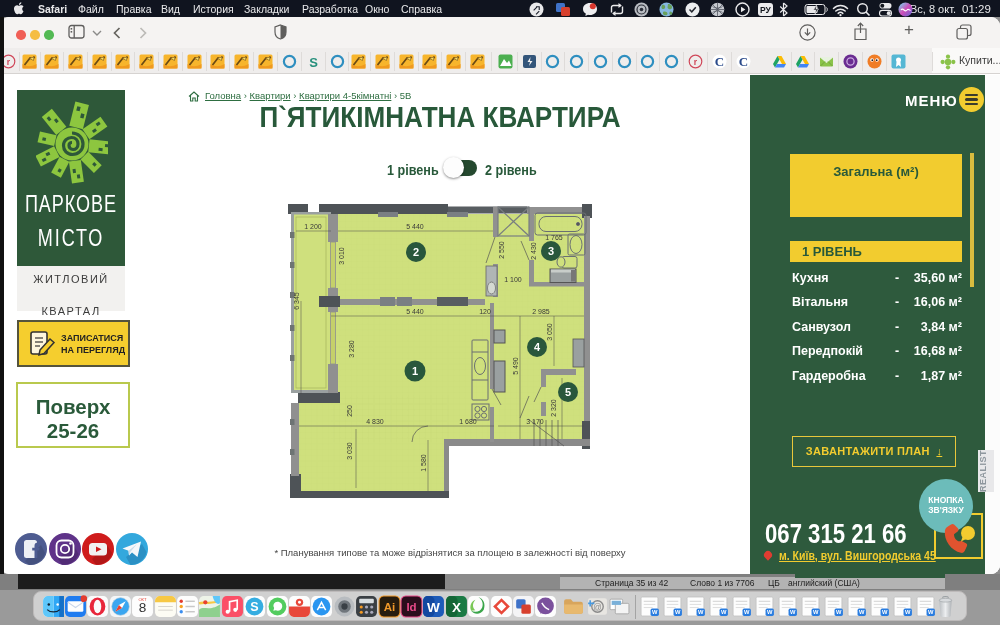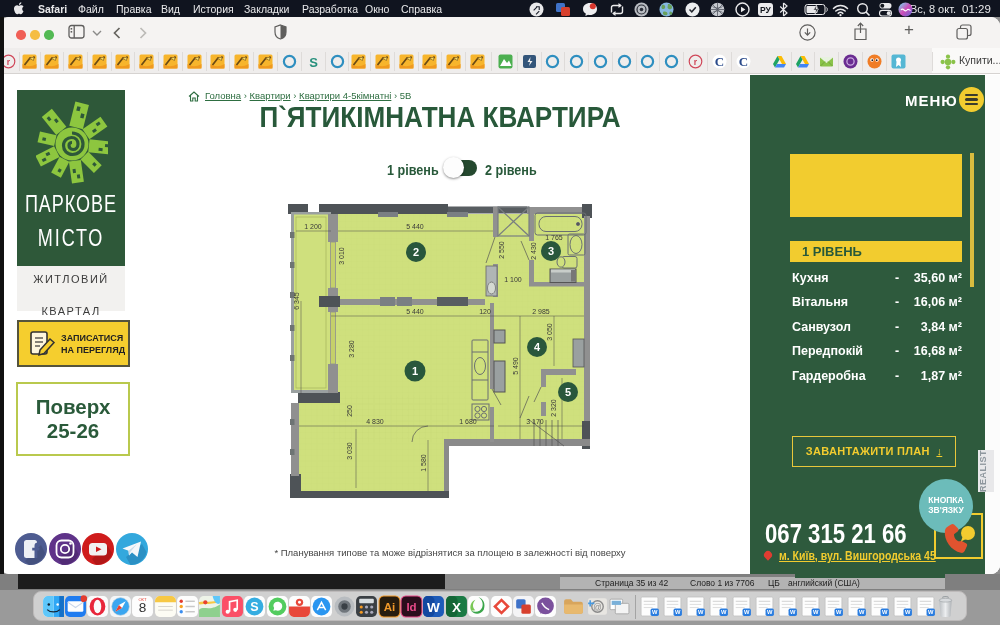--- a/index.html
+++ b/index.html
@@ -23,21 +23,21 @@
 
   .tbicon { position:absolute; color:#5f5e5d; }
 
   .fav { position:absolute; top:6px; width:16px; height:16px; }
   .favsep { position:absolute; top:4px; width:1px; height:19px; background:#dedbd9; }
 
   
   #logobox { position:absolute; left:17px; top:15px; width:108px; height:216px; background:#2e5839; }
   #zhk { position:absolute; left:17px; top:191px; width:108px; height:45px; background:#f2f1ef; color:#3c3c3c; text-align:center; }
   #ybtn { position:absolute; left:17px; top:245px; width:113px; height:47px; background:#f5ce2e; border:2px solid #55543c; }
-  #floorbox { position:absolute; left:16px; top:307px; width:114px; height:74px; background:#fff; border:2px solid #b9c94d; color:#2a5a3a; text-align:center; font-weight:bold; }
+  #floorbox { position:absolute; left:16px; top:307px; width:114px; height:66px; background:#fff; border:2px solid #b9c94d; color:#2a5a3a; text-align:center; font-weight:bold; }
 
   
   #crumbs { position:absolute; left:188px; top:15px; font-size:9.5px; color:#2e6e41; white-space:nowrap; }
   #crumbs a { color:#2e6e41; text-decoration:underline; }
   #title { position:absolute; left:180px; top:25px; width:520px; text-align:center; font-size:30px; font-weight:bold; color:#28593a; letter-spacing:0px; transform:scaleX(0.87); }
   #lvlrow { position:absolute; left:280px; top:84px; width:320px; height:22px; font-size:15px; font-weight:bold; color:#28593a; }
 
   
   #panel { position:absolute; left:750px; top:0px; width:235px; height:499px; background:#2e5a3d; color:#fff; }
   #totalbox { position:absolute; left:40px; top:79px; width:172px; height:63px; background:#f2cc2f; color:#28593a; text-align:center; }
@@ -722,20 +722,21 @@
     </div>
     <div class="abs" style="left:190px;top:472px;width:520px;text-align:center;font-size:9.5px;color:#454545">* Планування типове та може відрізнятися за площею в залежності від поверху</div>
 
     <div id="panel">
       <div style="position:absolute;left:155px;top:17px;font-size:15px;font-weight:bold;letter-spacing:1px;color:#fff">МЕНЮ</div>
       <div style="position:absolute;left:209px;top:12px;width:25px;height:25px;border-radius:50%;background:#f2cc2f"></div>
       <div style="position:absolute;left:215px;top:18.5px;width:13px;height:2.8px;border-radius:1.5px;background:#3c3c2c"></div>
       <div style="position:absolute;left:215px;top:23px;width:13px;height:2.8px;border-radius:1.5px;background:#3c3c2c"></div>
       <div style="position:absolute;left:215px;top:27.5px;width:13px;height:2.8px;border-radius:1.5px;background:#3c3c2c"></div>
       <div id="totalbox">
+        <div style="margin-top:10px;font-size:13px;font-weight:bold">Загальна (м²)</div>
       </div>
       <div style="position:absolute;left:220px;top:78px;width:4px;height:134px;background:#d9bc3f"></div>
       <div id="lvlbar">1 РІВЕНЬ</div>
       <div class="prow" style="top:196px"><span>Кухня</span><span class="dash">-</span><span class="val">35,60 м²</span></div>
       <div class="prow" style="top:220px"><span>Вітальня</span><span class="dash">-</span><span class="val">16,06 м²</span></div>
       <div class="prow" style="top:245px"><span>Санвузол</span><span class="dash">-</span><span class="val">3,84 м²</span></div>
       <div class="prow" style="top:269px"><span>Передпокій</span><span class="dash">-</span><span class="val">16,68 м²</span></div>
       <div class="prow" style="top:294px"><span>Гардеробна</span><span class="dash">-</span><span class="val">1,87 м²</span></div>
       <div id="dlbtn">ЗАВАНТАЖИТИ ПЛАН &nbsp;<span style="text-decoration:underline">↓</span></div>
       <div style="position:absolute;left:184px;top:438px;width:49px;height:46px;border:2px solid #f2cc2f;background:#2e5a3d"></div>

